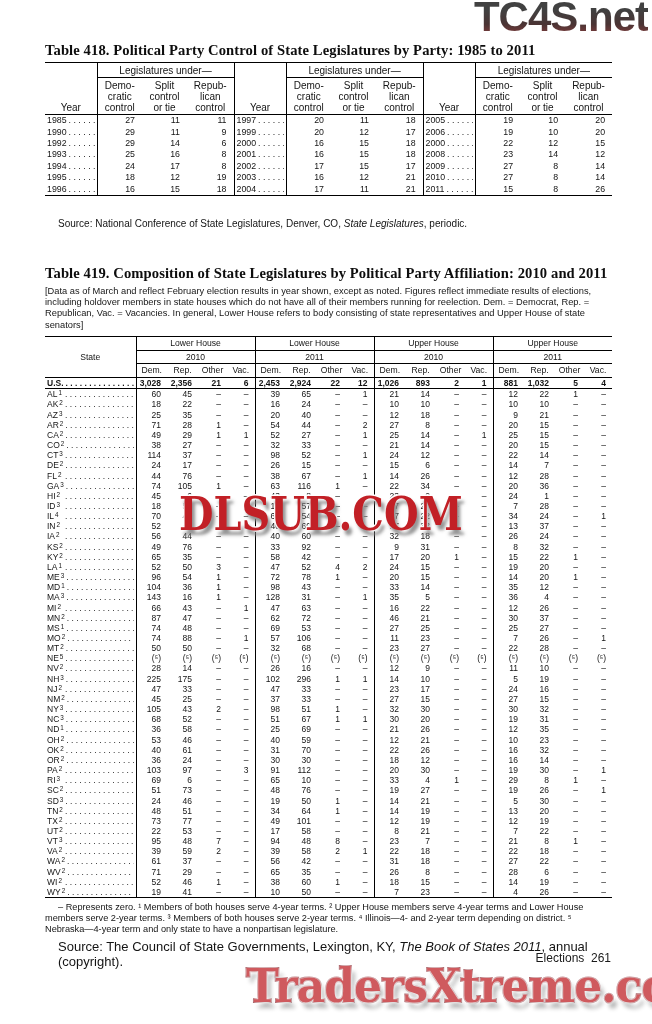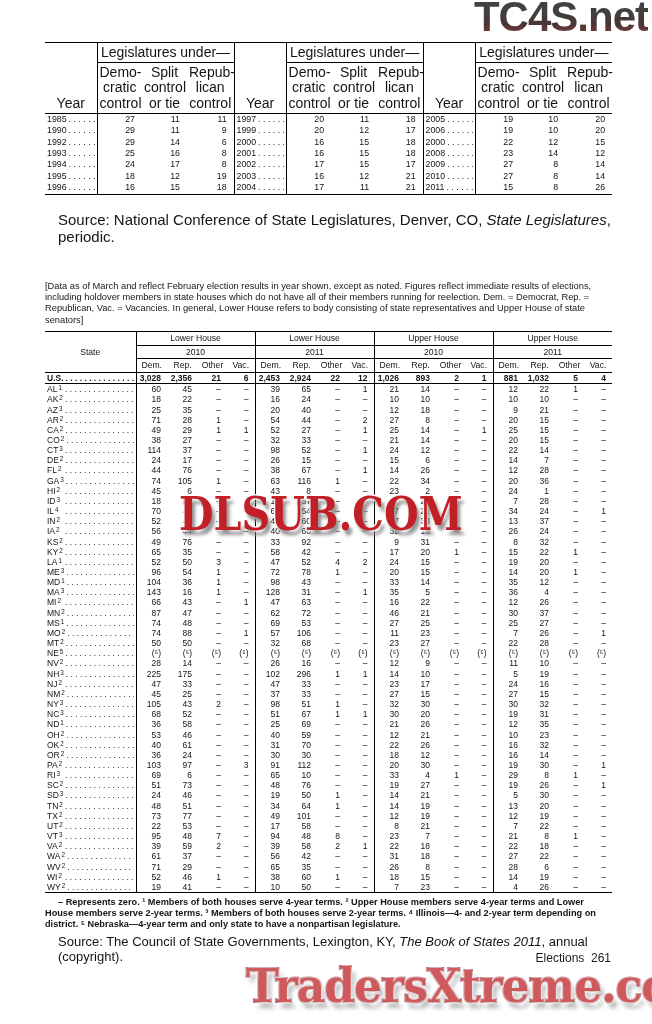--- a/index.html
+++ b/index.html
@@ -12,43 +12,43 @@
 
   table.tbl{border-collapse:collapse;table-layout:fixed;border-top:1.5px solid #000;border-bottom:1.5px solid #000;color:#141414;}
   .tbl th{font-weight:normal;text-align:center;vertical-align:bottom;padding:2px 2px 1px 2px;line-height:1.12;}
   .tbl .grp{vertical-align:middle;}
   .tbl .sub{white-space:pre-line;}
   .tbl td{text-align:right;white-space:nowrap;overflow:hidden;}
   .bb{border-bottom:1px solid #000;}
   .vl{border-left:1px solid #000;}
 
   #t418{width:567px;font-size:8.8px;}
-  #t418 th{font-size:14px;}
+  #t418 th{font-size:10px;}
   #t418 td{height:11.4px;line-height:11.4px;padding:0 7px 0 0;}
   #t418 td.lbl{padding:0 2px 0 2px;margin-left:19px;}
-  .t418-src{margin:16px 0 0 0;padding-left:13px;font-size:15px;}
+  .t418-src{margin:22px 0 0 0;padding-left:13px;font-size:10px;}
 
   .sec419{margin-top:36px;}
   .sec419 .t-title{margin-bottom:4px;}
 
   #t419{width:567px;font-size:8.5px;margin-top:2px;}
   #t419 th{font-size:8.6px;}
   #t419 td{height:10.15px;line-height:10.15px;padding:0 6px 0 0;}
   #t419 td.lbl{padding:0 2px 0 2px;}
   #t419 .state-h{vertical-align:middle;}
   #t419 tr.us td{font-weight:bold;border-bottom:1px solid #000;margin-top:44px;}
 
   td.lbl{display:table-cell;}
   .lblwrap{display:flex;align-items:baseline;}
   .code{white-space:nowrap;}
   sup.fn{font-size:6.3px;line-height:0;margin-left:1px;position:relative;top:-2px;}
   .dots{flex:1;overflow:hidden;white-space:nowrap;margin-left:2px;}
 
   .src-line{margin:5px 0 0 0;padding-left:13px;font-size:13px;max-width:570px;}
-  .footnotes{margin:4px 0 0 0;font-size:9.2px;line-height:10.8px;max-width:572px;text-indent:13px;font-weight:bold;}
+  .footnotes{margin:4px 0 0 0;font-size:9.2px;line-height:10.8px;max-width:572px;text-indent:13px;}
   i{font-style:italic;}
 
   .pg-right{position:absolute;top:951px;right:41px;font-size:12px;color:#1a1a1a;white-space:pre;font-family:"Liberation Sans",sans-serif;}
   .pg-left{position:absolute;top:971px;left:45px;font-size:9.6px;color:#1a1a1a;}
 
   .wm-top{position:absolute;top:-7px;right:4px;font-size:42px;font-weight:bold;letter-spacing:-1px;
     font-family:"Liberation Sans",sans-serif;
     background:linear-gradient(180deg,#414141 35%,#4a3434 65%,#8a3d3d 92%);
     -webkit-background-clip:text;background-clip:text;color:transparent;}
   .wm-mid{position:absolute;left:179px;top:485px;font-size:39px;font-weight:bold;letter-spacing:0;
@@ -65,20 +65,21 @@
 </head>
 <body>
 
 <div class="sheet">
 
   <div class="wm-top">TC4S.net</div>
 
   <div class="content">
 
     <section>
+      <h1 class="t-title">Table 418. Political Party Control of State Legislatures by Party: 1985 to 2011</h1>
       <table class="tbl" id="t418">
         <colgroup>
           <col style="width:52px">
             <col style="width:45px">
             <col style="width:45px">
             <col style="width:47px">
           <col style="width:52px">
             <col style="width:45px">
             <col style="width:45px">
             <col style="width:47px">
@@ -329,20 +330,21 @@
               <td class="num vl">15</td>
               <td class="num">8</td>
               <td class="num">26</td>
             </tr>
           </tbody>
       </table>
       <p class="t418-src"><span>Source: National Conference of State Legislatures, Denver, CO, </span><i>State Legislatures</i><span>, periodic.</span></p>
     </section>
 
     <section class="sec419">
+      <h1 class="t-title">Table 419. Composition of State Legislatures by Political Party Affiliation: 2010 and 2011</h1>
       <p class="bracket-note">[Data as of March and reflect February election results in year shown, except as noted. Figures reflect immediate results of elections, including holdover members in state houses which do not have all of their members running for reelection. Dem. = Democrat, Rep. = Republican, Vac. = Vacancies. In general, Lower House refers to body consisting of state representatives and Upper House of state senators]</p>
       <table class="tbl" id="t419">
         <colgroup>
           <col style="width:91px">
           <col style="width:31px">
             <col style="width:31px">
             <col style="width:29px">
             <col style="width:28px">
           <col style="width:31px">
             <col style="width:31px">

